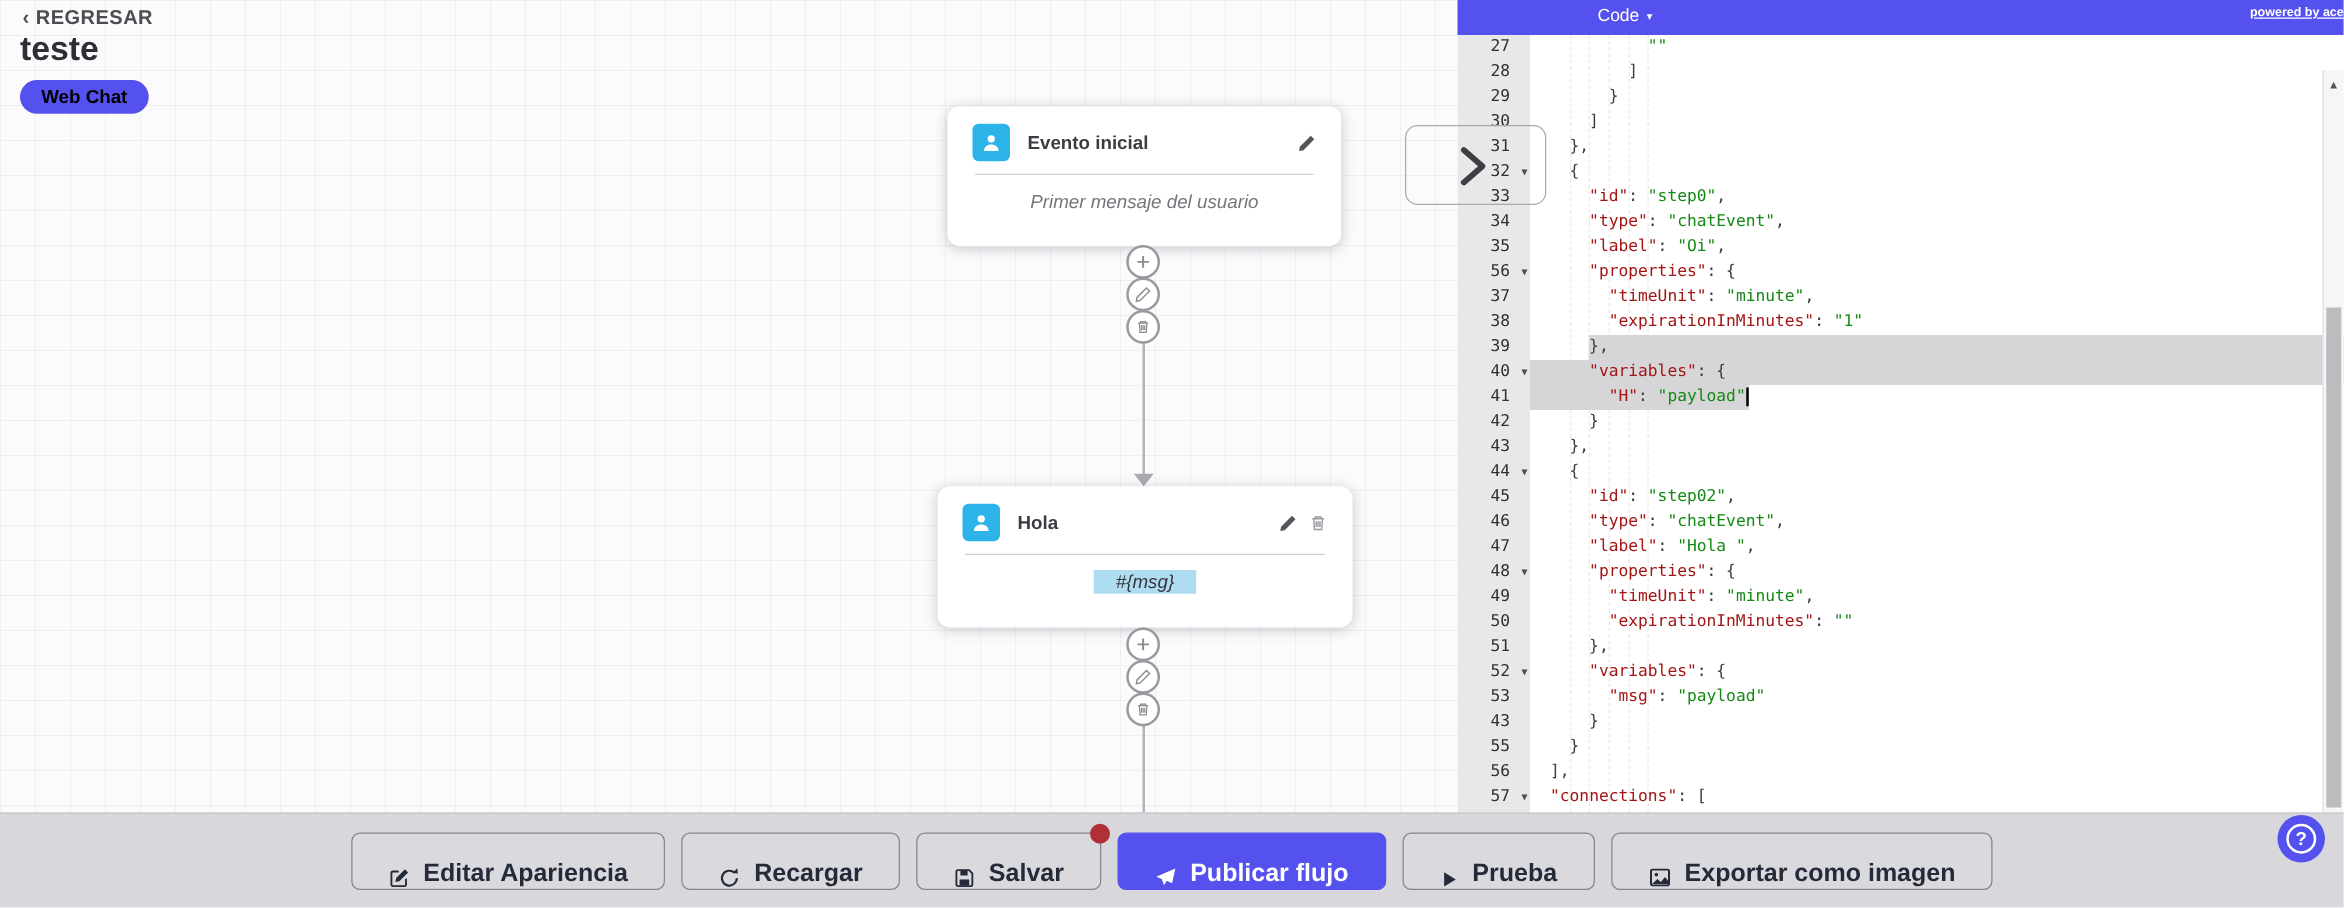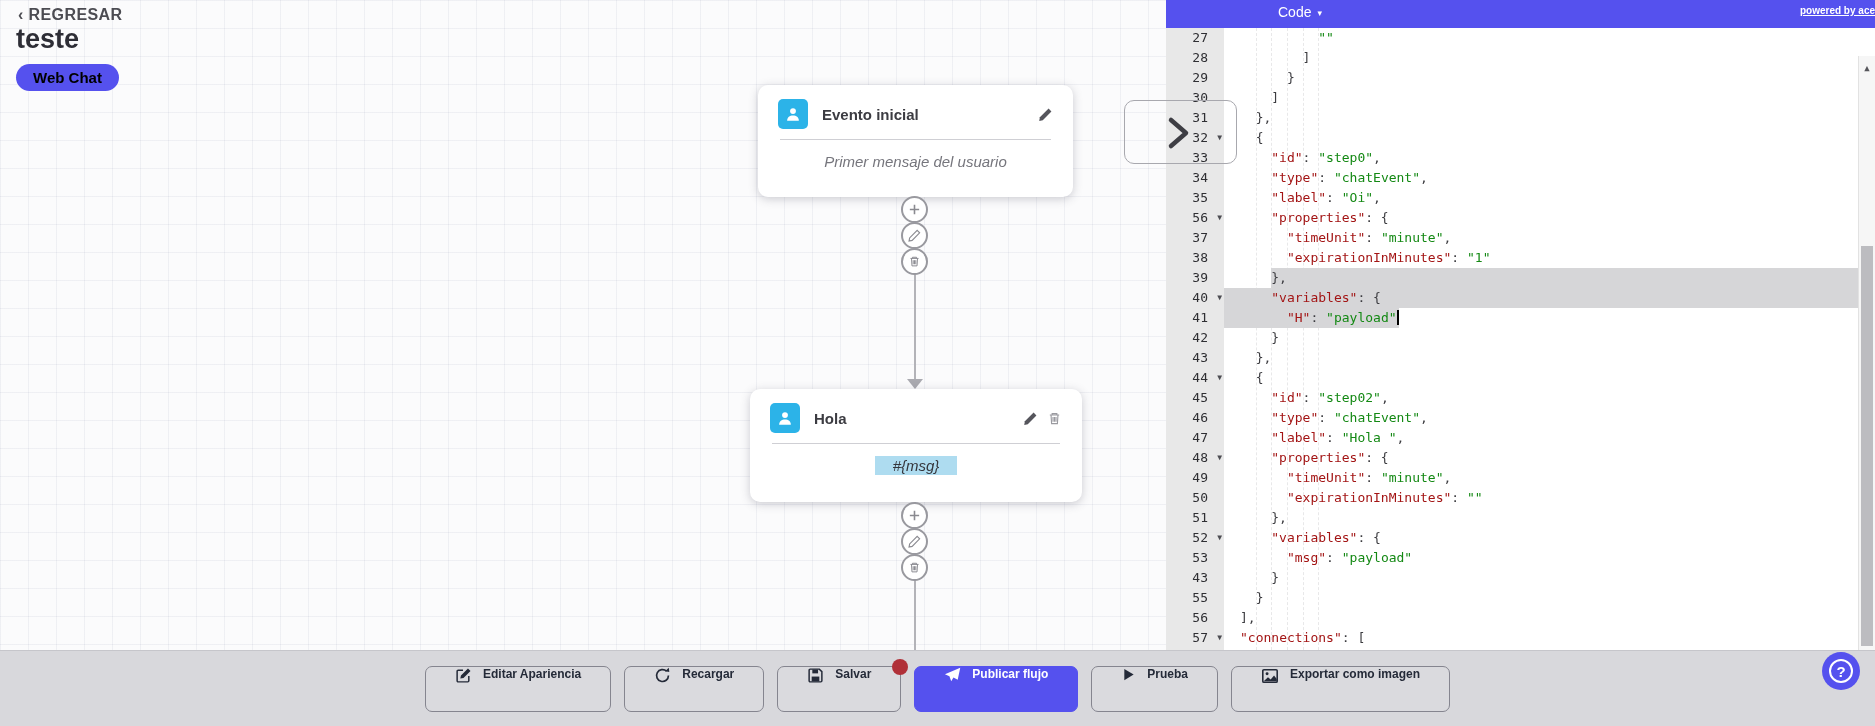--- a/index.html
+++ b/index.html
@@ -123,22 +123,22 @@
   
   .toolbar {
     position:absolute; left:0; right:0; bottom:0; height:76px;
     background:#d8d8dc; border-top:1px solid #c6c6cb;
     display:flex; align-items:center; justify-content:center; gap:13px;
   }
   .tb-btn {
     position:relative; height:46px; padding:0 29px;
     background:#dadade; border:1px solid #85858f; border-radius:7px;
     font-family:"Liberation Sans", sans-serif;
-    font-size:12px; font-weight:600; color:#242a38;
-    display:flex; align-items:flex-start; gap:11px; cursor:pointer;
+    font-size:20px; font-weight:600; color:#242a38;
+    display:flex; align-items:flex-end; gap:11px; cursor:pointer;
   }
   .tb-btn.primary { background:var(--accent); border-color:var(--accent); color:#fff; }
   .unsaved-dot {
     position:absolute; top:-8px; right:-8px; width:16px; height:16px;
     border-radius:50%; background:#b03038;
   }
   .help-fab {
     position:absolute; left:1822px; top:652px; width:38px; height:38px;
     border-radius:50%; background:var(--accent); border:none; cursor:pointer;
     display:flex; align-items:center; justify-content:center;

